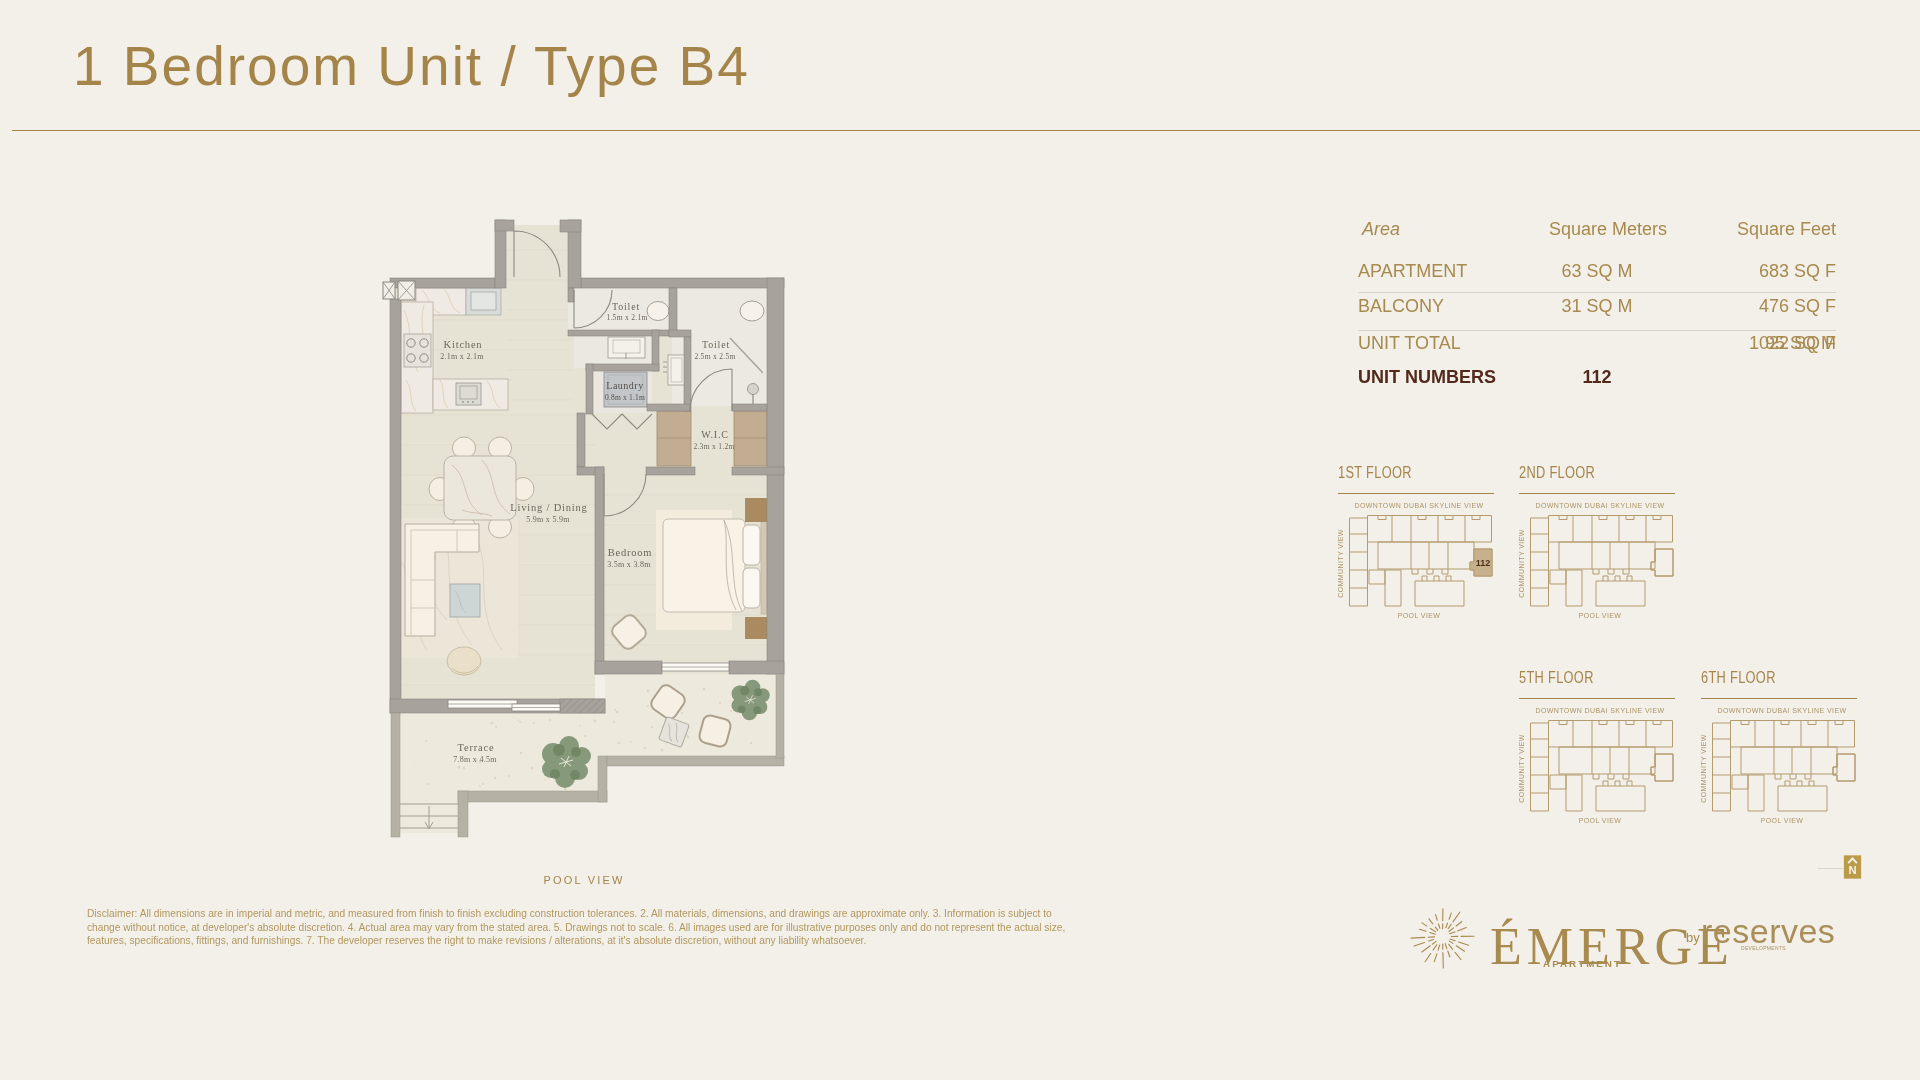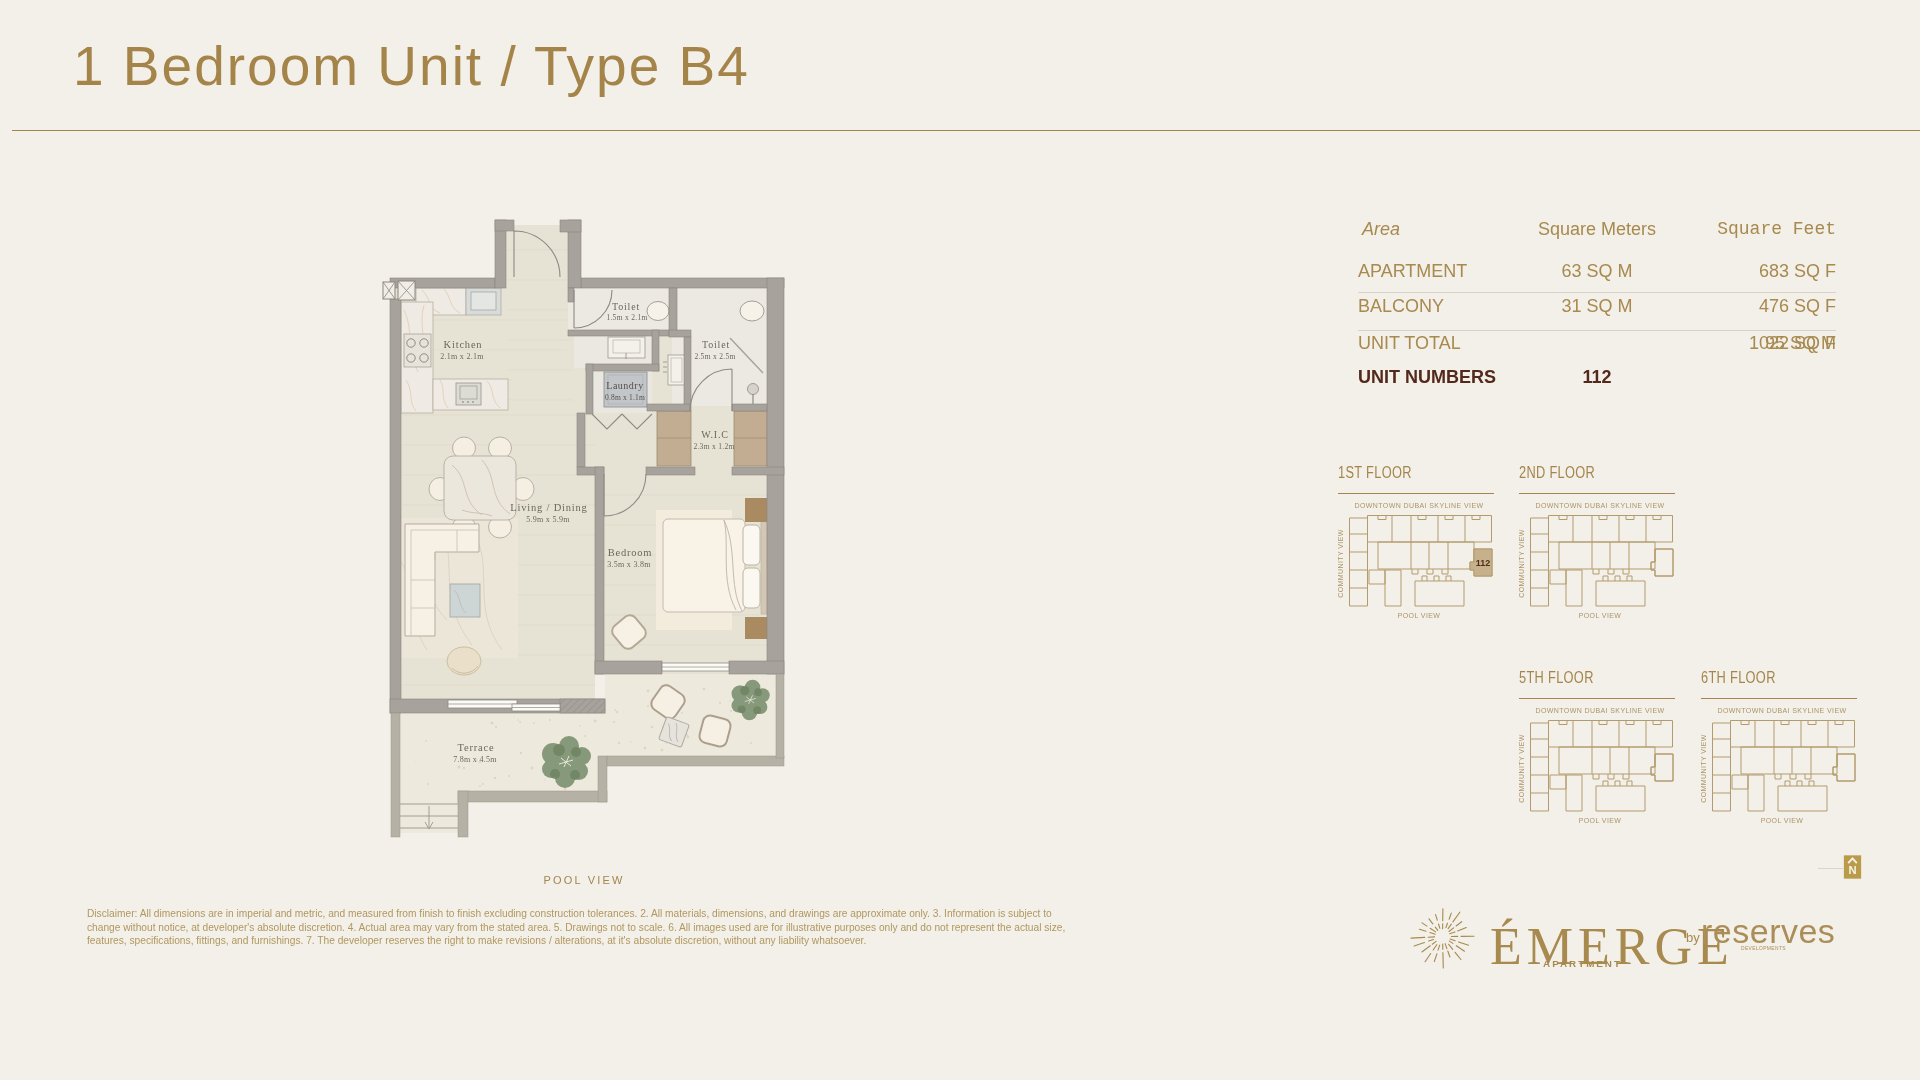--- a/index.html
+++ b/index.html
@@ -389,22 +389,22 @@
 
     <text x="464" y="751" font-size="10.5" letter-spacing="0.8">Terrace</text>
     <text x="463" y="762" font-size="8" letter-spacing="0.3">7.8m x 4.5m</text>
   </g>
 </svg>
 
 <div class="abs" style="left:1346px;top:215px;width:478px;">
 
   <div class="abs" style="left:0;top:4px;width:478px;font-size:18px;color:#a8894e;">
     <span style="position:absolute;left:4px;font-style:italic;">Area</span>
-    <span style="position:absolute;left:0;width:478px;text-align:center;">Square Meters</span>
-    <span style="position:absolute;right:0;text-align:center;font-family:Liberation Mono, monospace;">Square Feet</span>
+    <span style="position:absolute;left:11px;width:478px;text-align:center;">Square Meters</span>
+    <span style="position:absolute;right:0;text-align:center;">Square Feet</span>
   </div>
 
   <div class="abs" style="left:0;top:46px;width:478px;font-size:18px;color:#a8894e;">
     <span style="position:absolute;left:0;">APARTMENT</span>
     <span style="position:absolute;left:0;width:478px;text-align:center;">63 SQ M</span>
     <span style="position:absolute;right:0;">683 SQ F</span>
   </div>
 
   <div class="abs" style="left:0;top:77px;width:478px;height:1px;background:#d9d3c7;"></div>
 

